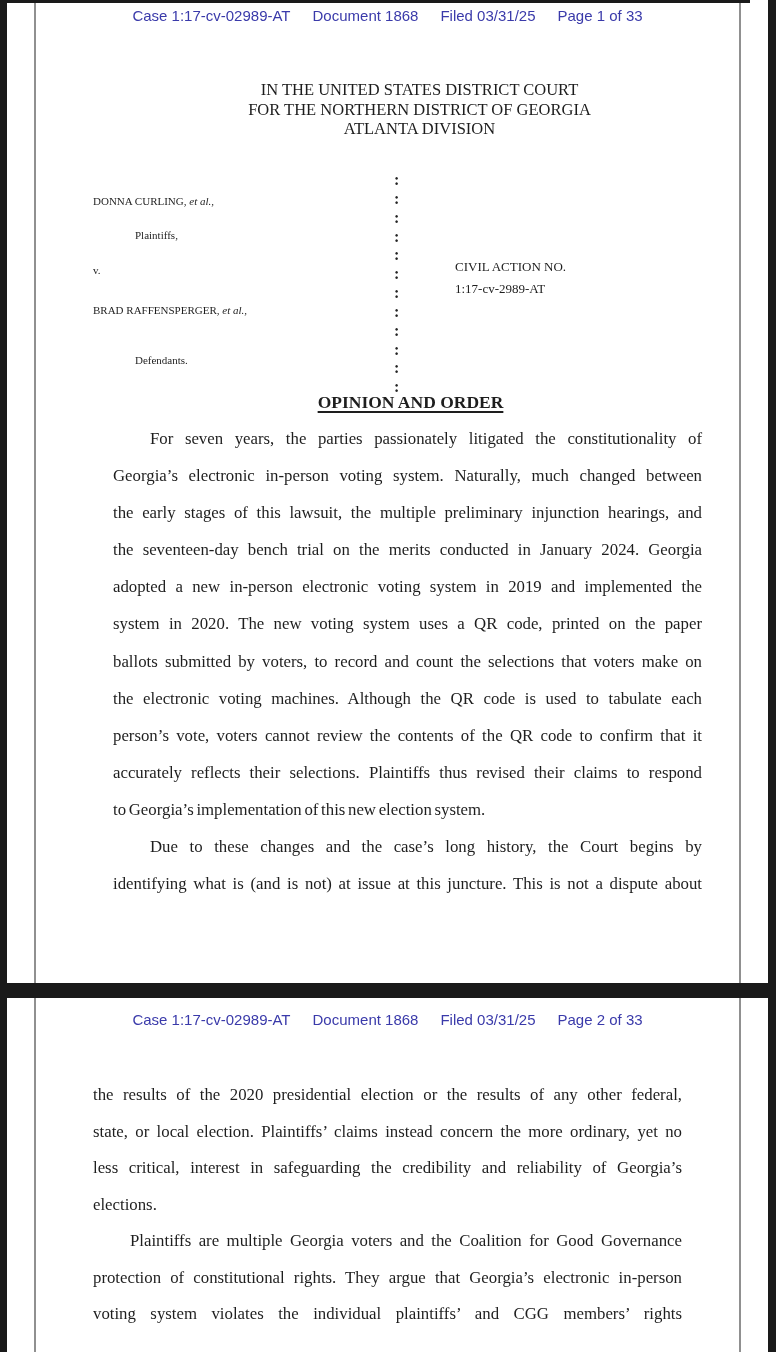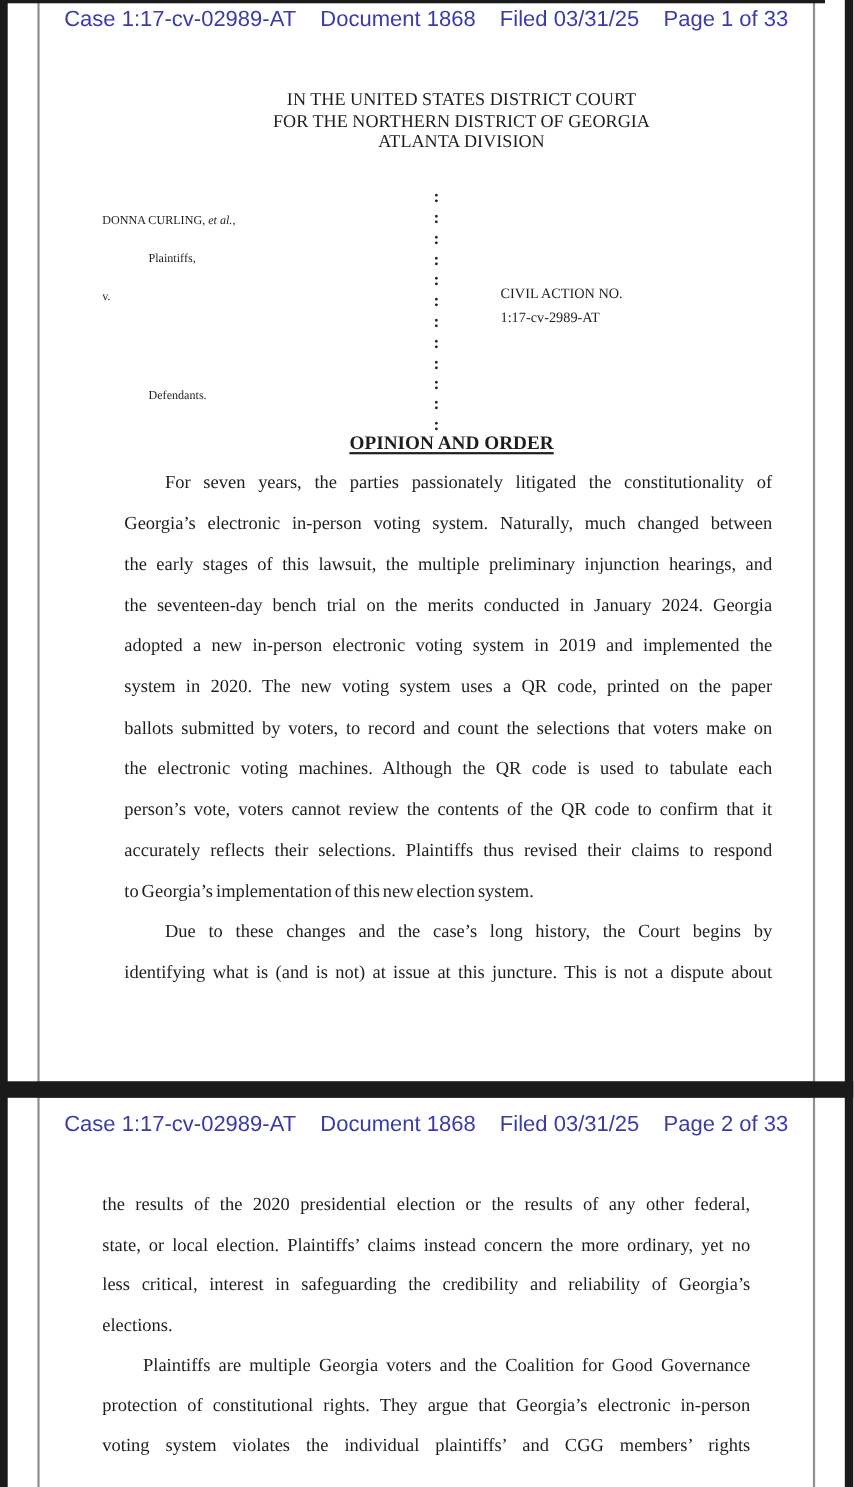--- a/index.html
+++ b/index.html
@@ -30,21 +30,21 @@
   .sheet.p2 { top: 996px; height: 392px; }
   
   .stamp {
     position: absolute;
     left: 34px;
     width: 707px;
     display: flex;
     justify-content: center;
     gap: 22px;
     font-family: "Liberation Sans", "DejaVu Sans", sans-serif;
-    font-size: 20px;
+    font-size: 15px;
     color: #3a3aaa;
     white-space: nowrap;
   }
   .stamp.s1 { top: 7px; }
   .stamp.s2 { top: 1011px; }
   
   .court {
     position: absolute;
     left: 34px; top: 80px;
     width: 707px;
@@ -123,20 +123,24 @@
       <div class="court-line">FOR THE NORTHERN DISTRICT OF GEORGIA</div>
       <div class="court-line">ATLANTA DIVISION</div>
     </div>
 
   <div class="cap-line" style="left:93px; top:195px;">
     <span>DONNA CURLING,</span>
     <i>et al.</i><span>,</span>
   </div>
   <div class="cap-line" style="left:135px; top:229px;">Plaintiffs,</div>
   <div class="cap-line" style="left:93px; top:264px;">v.</div>
+  <div class="cap-line" style="left:93px; top:304px;">
+    <span>BRAD RAFFENSPERGER,</span>
+    <i>et al.</i><span>,</span>
+  </div>
   <div class="cap-line" style="left:135px; top:354px;">Defendants.</div>
 
   <div class="colons">
       <div class="colon">:</div>
       <div class="colon">:</div>
       <div class="colon">:</div>
       <div class="colon">:</div>
       <div class="colon">:</div>
       <div class="colon">:</div>
       <div class="colon">:</div>

